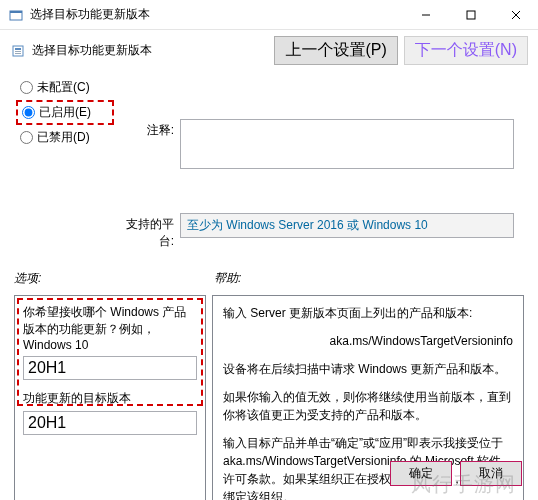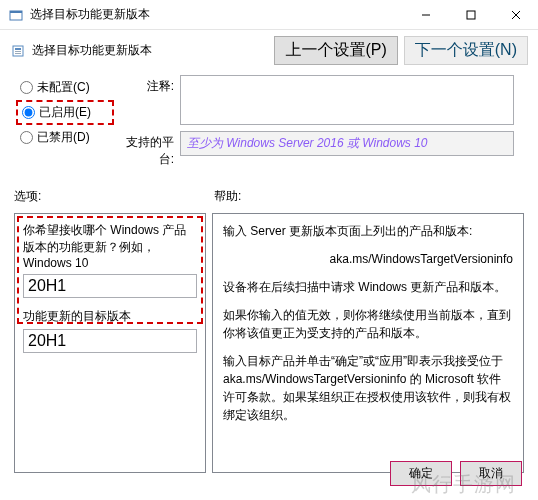--- a/index.html
+++ b/index.html
@@ -45,21 +45,21 @@
     display:inline-flex;align-items:center;justify-content:center;
   }
   .spacer { flex: 1; }
   .nav-btn {
     border: 1px solid #adadad;
     background: #e1e1e1;
     padding: 3px 10px;
     font-size: 16px;
     font-family: inherit;
   }
-  .nav-btn.disabled { color: #0c4a6e; background: #efefef; border-color:#d0d0d0;text-align:right; }
+  .nav-btn.disabled { color: #8b5cf6; background: #efefef; border-color:#d0d0d0;text-align:right; }
   
   .config-area {
     display: flex;
     padding: 4px 10px 6px 20px;
     gap: 10px;
   }
   .radio-col {
     width: 90px;
     display: flex;
     flex-direction: column;
@@ -67,43 +67,43 @@
     padding-top: 4px;
   }
   .radio-row { display: flex; align-items: center; gap: 4px; }
   .radio-row label { cursor: default; }
   .highlight-enabled {
     border: 2px dashed #d30000;
     padding: 2px 4px;
     margin: -2px -4px;
   }
   .comment-col { flex: 1; padding-right: 14px; }
-  .field-row { display: flex; align-items: flex-start; margin-bottom: 6px; }
+  .field-row { display: flex; align-items: flex-start; margin-bottom: 6px; margin-top: 44px; }
   .field-label { width: 60px; text-align: right; padding-right: 6px; padding-top: 3px;}
   .comment-box {
     flex: 1;
     height: 50px;
     border: 1px solid #abadb3;
     resize: none;
     font-family: inherit;
     font-size: 12px;
     padding: 2px 4px;
   }
   .platform-box {
     flex: 1;
     border: 1px solid #abadb3;
     background: #f3f3f3;
     padding: 3px 6px;
-    color: #8b5cf6;
+    color: #0369a1;
+  }
+  
+  .section-labels {
+    display: flex;
+    padding: 8px 0 4px 14px;
     font-style: italic;
-  }
-  
-  .section-labels {
-    display: flex;
-    padding: 8px 0 4px 14px;
   }
   .section-labels .left-lbl { width: 200px; }
   
   .main-panes {
     display: flex;
     padding: 4px 14px 0 14px;
     gap: 6px;
   }
   .options-pane {
     width: 192px;

